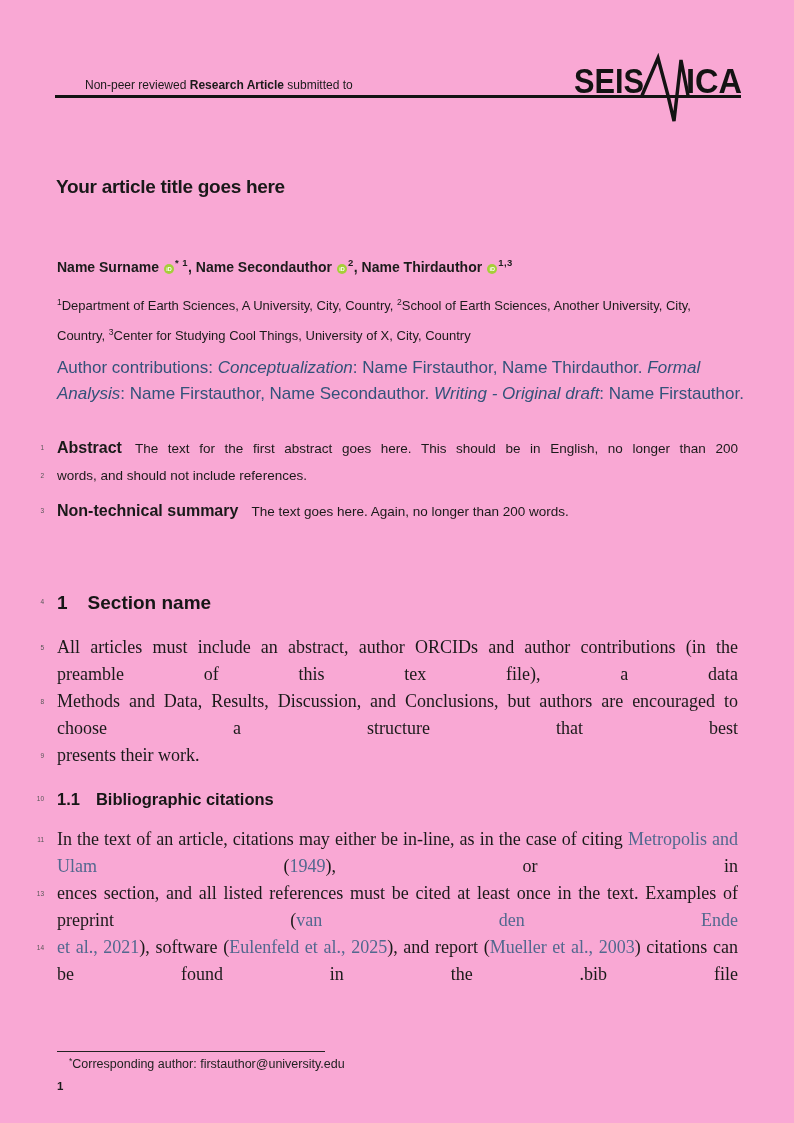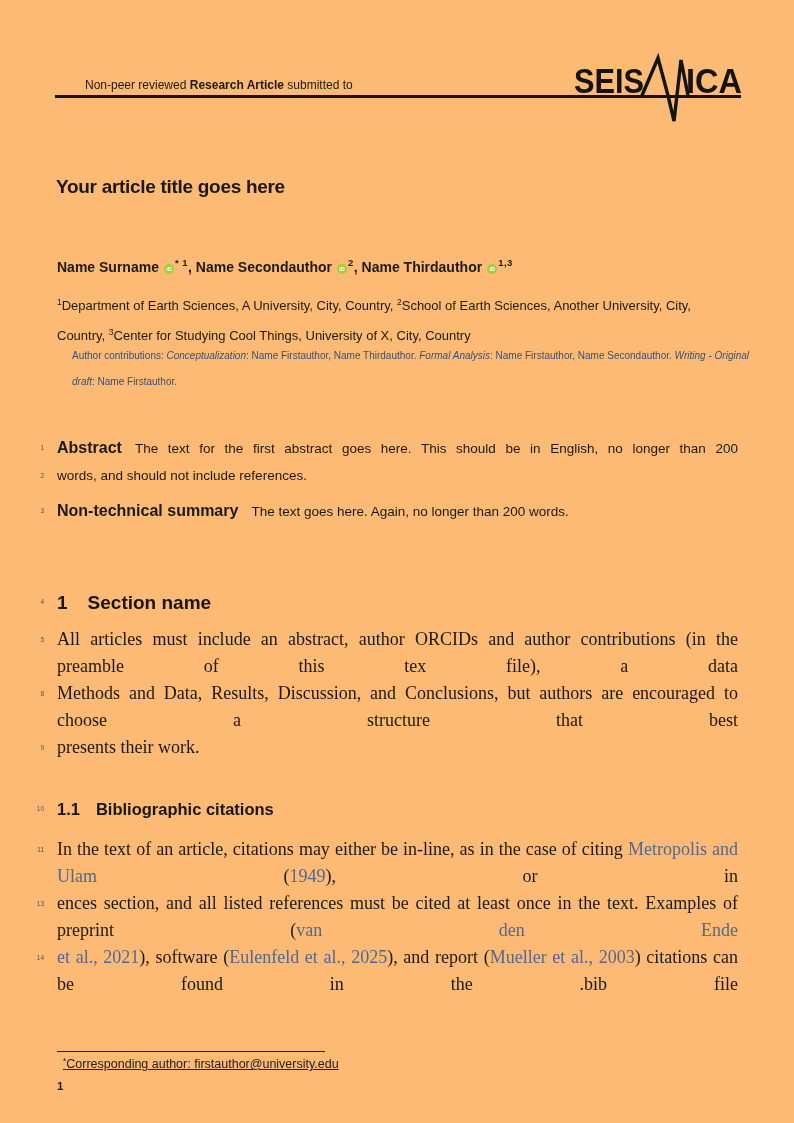--- a/index.html
+++ b/index.html
@@ -1,66 +1,66 @@
 <!DOCTYPE html>
 <html><head>
 <meta charset="utf-8">
 <style>
   html,body { margin:0; padding:0; background:#e8e8e8; }
   .page {
     position:relative; width:794px; height:1123px; margin:0 auto;
-    background:#fdba74; overflow:hidden;
+    background:#f9a8d4; overflow:hidden;
     font-family:"Liberation Sans", sans-serif; color:#1a1a1a;
   }
   
   .hdr-text { position:absolute; left:85px; top:78px; font-size:12px; color:#1a1a1a; }
   .hdr-text b { font-weight:bold; }
   .hdr-rule { position:absolute; left:55px; top:95px; width:686px; height:2.6px; background:#131313; }
   .logo { position:absolute; left:572px; top:52px; width:172px; height:72px; }
   .logo text { font-family:"Liberation Sans", sans-serif; font-weight:bold; font-size:35px; fill:#131313; }
   
   .title { position:absolute; left:56px; top:176px; font-size:19px; font-weight:bold; letter-spacing:-0.3px; color:#191919; }
   .authors { position:absolute; left:57px; top:257px; font-size:14px; font-weight:bold; color:#1b1b1b; }
   .orcid {
     display:inline-flex; width:10px; height:10px; border-radius:50%;
     background:#a6ce39; color:#ffffff; font-size:5.5px; font-weight:bold;
     align-items:center; justify-content:center; margin:0 1px 0 5px; vertical-align:1px;
   }
   .authors sup { font-size:9.5px; font-weight:600; vertical-align:6px; letter-spacing:0.5px; }
   
   .affils { position:absolute; left:57px; top:289px; width:684px; font-size:13px; line-height:27px; color:#1b1b1b; }
   .affils sup { font-size:8.5px; vertical-align:5px; }
-  .contrib { position:absolute; left:57px; top:343px; width:692px; font-size:10px; line-height:26px; color:#33527a;margin-left:15px; }
+  .contrib { position:absolute; left:57px; top:355px; width:692px; font-size:17px; line-height:26px; color:#33527a; }
   .contrib .it { font-style:italic; }
   
   .body-flow { position:absolute; left:30px; top:427px; width:714px; }
   #abstract-rows { padding-top:7px; }
   .row { position:relative; }
   .row.gap { margin-top:8px; }
   .lnum {
     position:absolute; left:0; top:10px; width:14px; text-align:right;
     font-size:6.5px; color:#555555; font-family:"Liberation Sans", sans-serif;
   }
   .ltext { margin-left:27px; width:681px; line-height:27px; }
   .ltext.sans { font-family:"Liberation Sans", sans-serif; font-size:13.5px; }
   .ltext.serif { font-family:"Liberation Serif", serif; font-size:18px; }
   .ltext.just { text-align:justify; text-align-last:justify; }
   .ltext.indent { text-indent:28px; }
   .seg-b { font-family:"Liberation Sans", sans-serif; font-weight:bold; font-size:16px; margin-right:13px;text-align:center; }
   .cite { color:#52688f; }
   .h1row, .h2row { position:relative; }
-  .h1row { margin:63px 0 8px 0; }
-  .h2row { margin:34px 0 13px 0; }
+  .h1row { margin:63px 0 16px 0; }
+  .h2row { margin:16px 0 13px 0; }
   .h1 { margin-left:27px; font-weight:bold; font-size:19px; line-height:30px; color:#161616; }
   .h2 { margin-left:27px; font-weight:bold; font-size:16.5px; line-height:28px; color:#161616; }
   .hnum1 { margin-right:20px; }
   .hnum2 { margin-right:16px; }
   
   .fn-rule { position:absolute; left:57px; top:1051px; width:268px; height:1.2px; background:#222222; }
-  .fn-text { position:absolute; left:63px; top:1056px; font-size:12.5px; color:#222222;text-decoration:underline; }
+  .fn-text { position:absolute; left:69px; top:1056px; font-size:12.5px; color:#222222; }
   .fn-text sup { font-size:8.5px; vertical-align:4px; }
   .pg-num { position:absolute; left:57px; top:1080px; font-size:11.5px; font-weight:bold; color:#1a1a1a; }
 </style>
 </head>
 <body>
 
 <div class="page">
 
   <div class="hdr-text"><span>Non-peer reviewed </span><b>Research Article</b><span>  submitted to</span></div>
   <div class="hdr-rule"></div>

